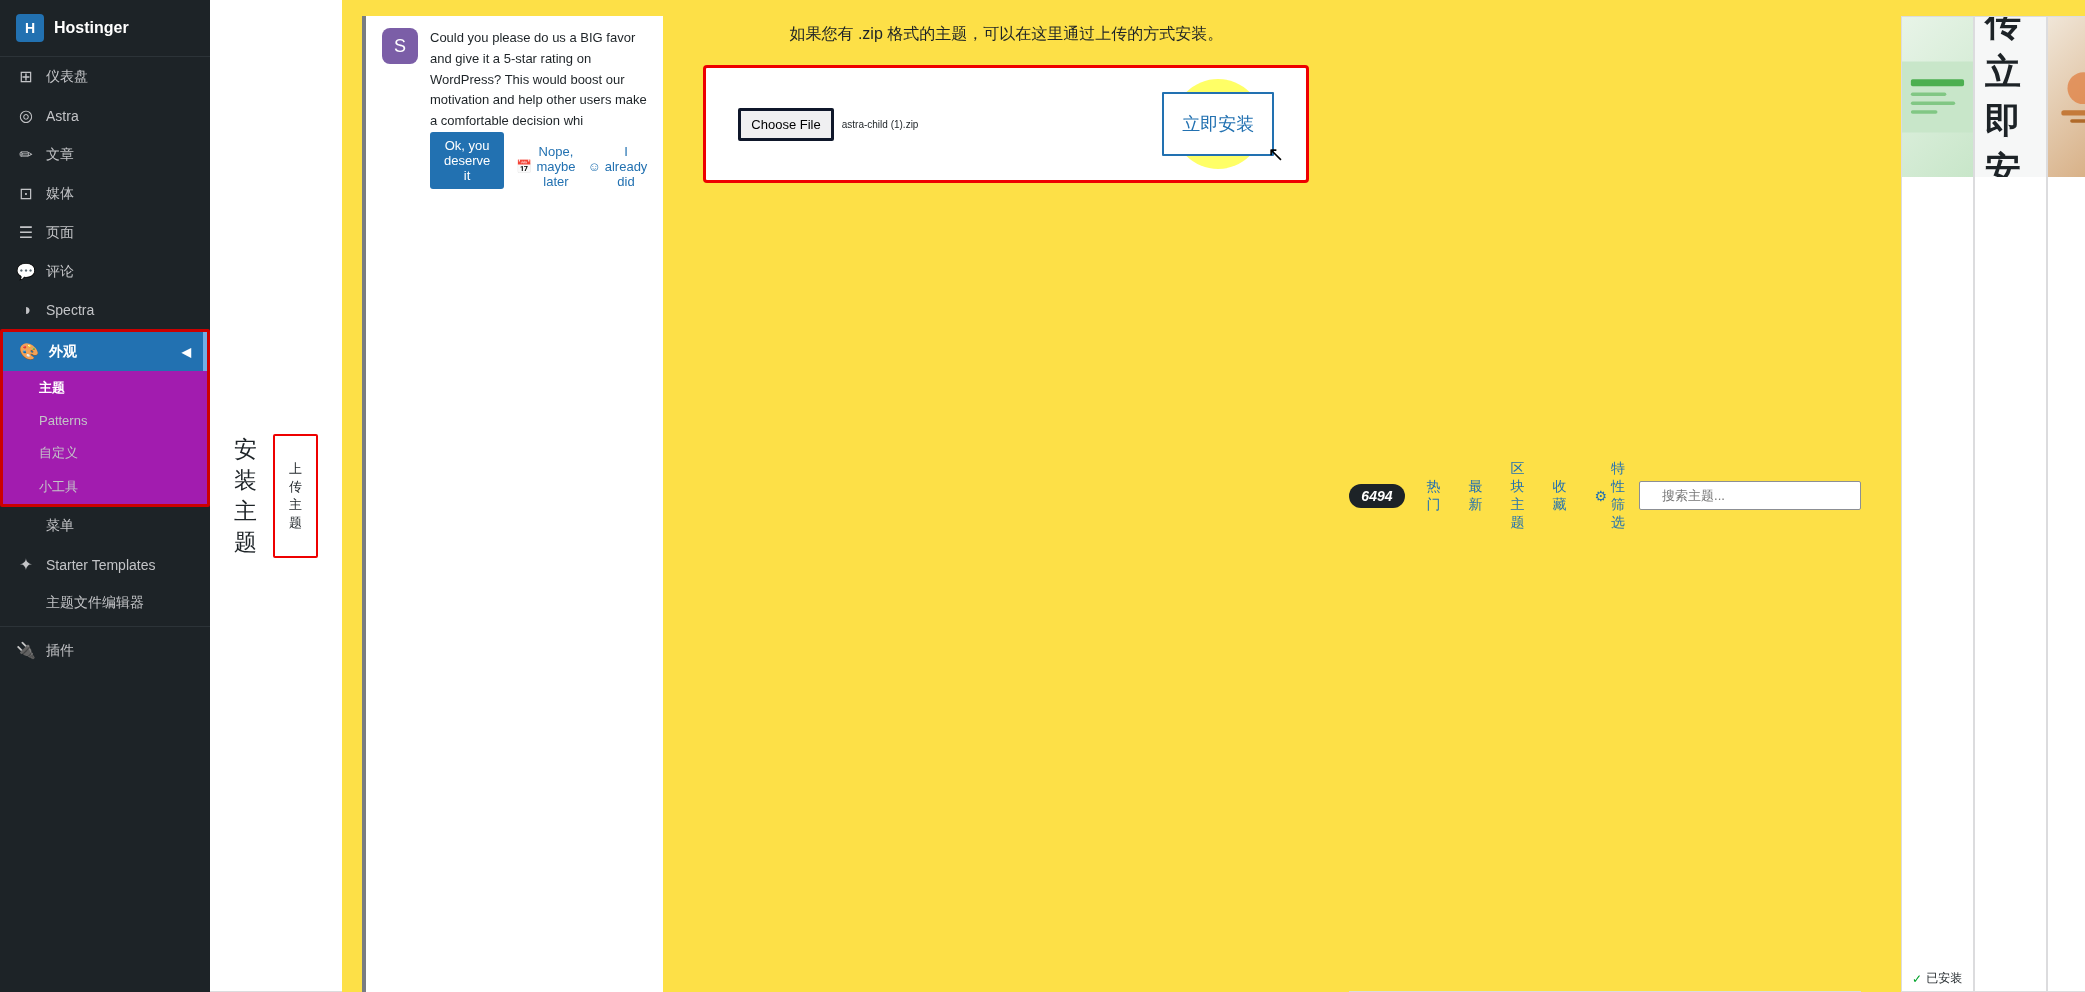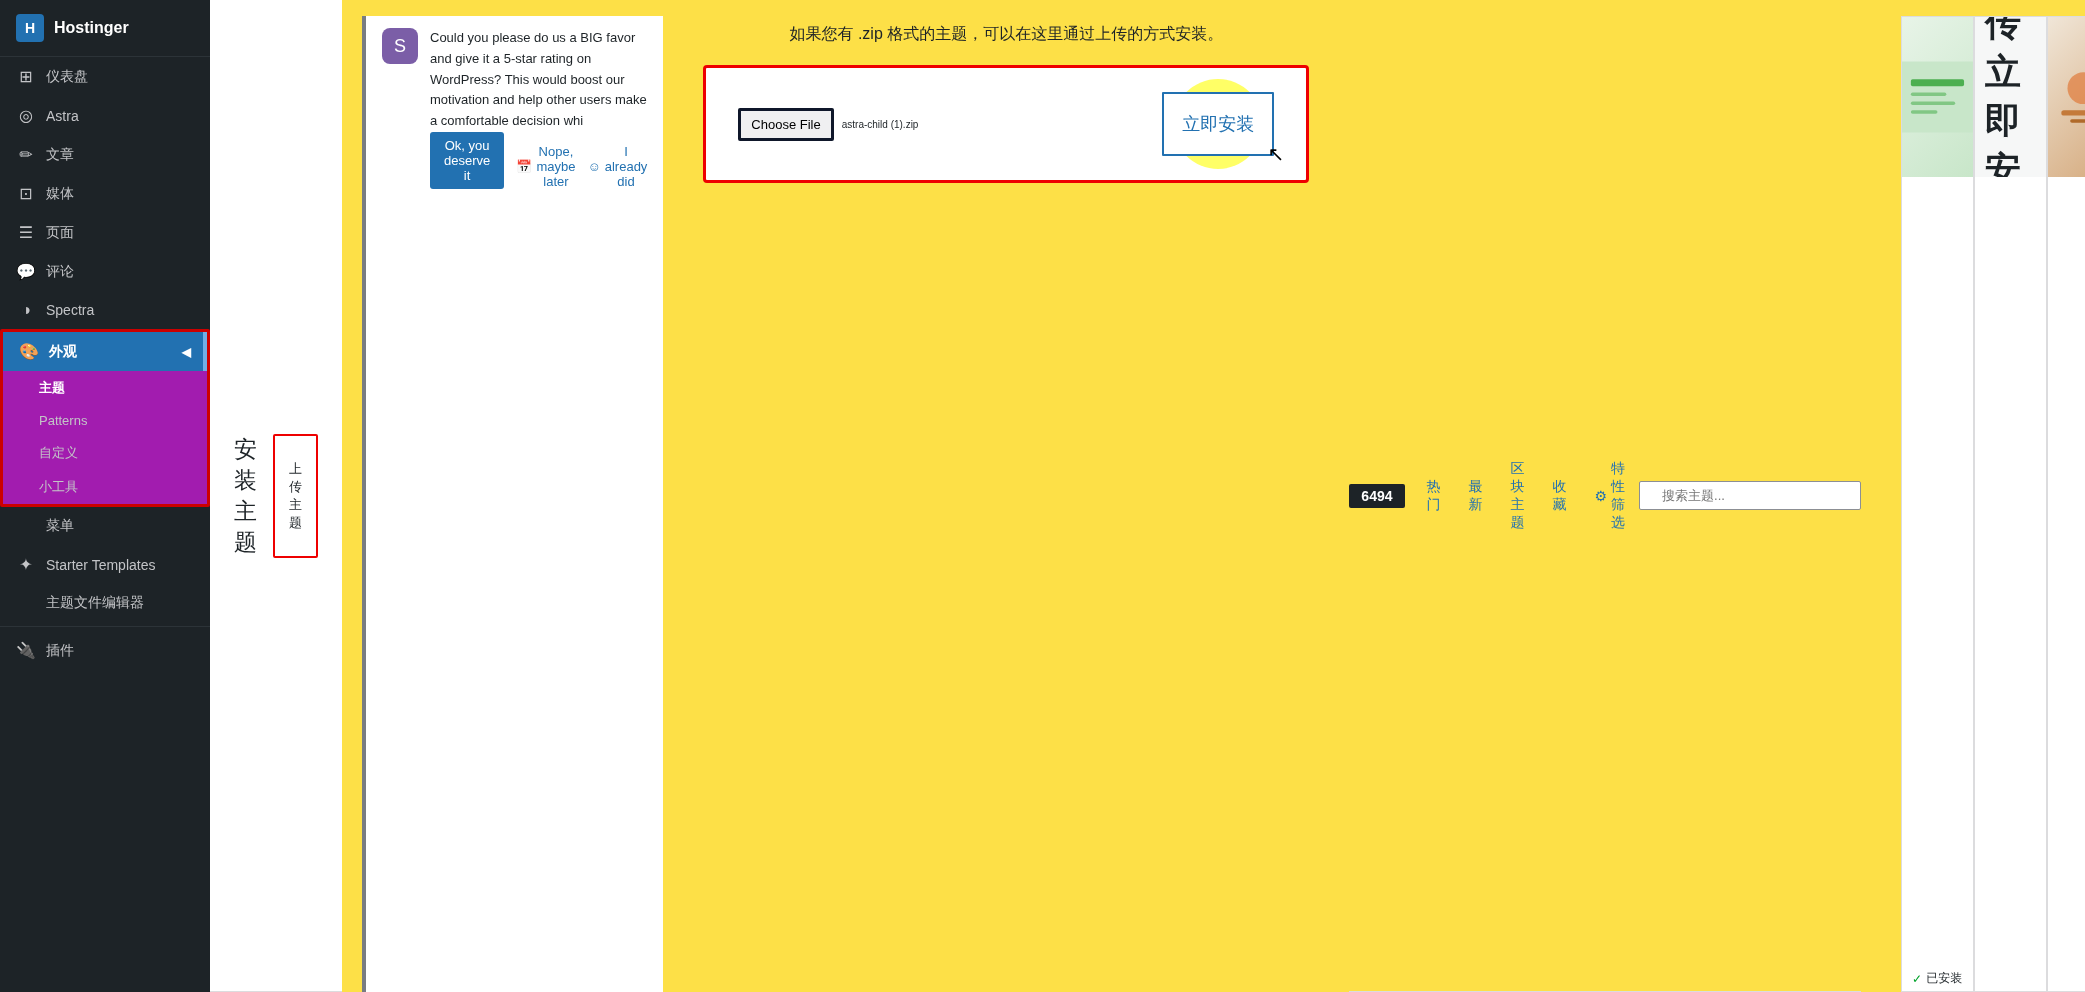--- a/index.html
+++ b/index.html
@@ -224,25 +224,26 @@
       margin: 0 20px;
       display: flex;
       align-items: center;
       gap: 0;
       border-bottom: 1px solid #dcdcde;
       padding-bottom: 0;
     }
     .count-badge {
       background: #1d2327;
       color: #fff;
-      border-radius: 2px;
+      border-radius: 12px;
       padding: 4px 12px;
       font-size: 14px;
       font-weight: 600;
       margin-right: 8px;
+      font-style: italic;
     }
     .filter-tab {
       padding: 8px 14px;
       font-size: 14px;
       color: #2271b1;
       cursor: pointer;
       border: none;
       background: none;
       text-decoration: none;
     }

